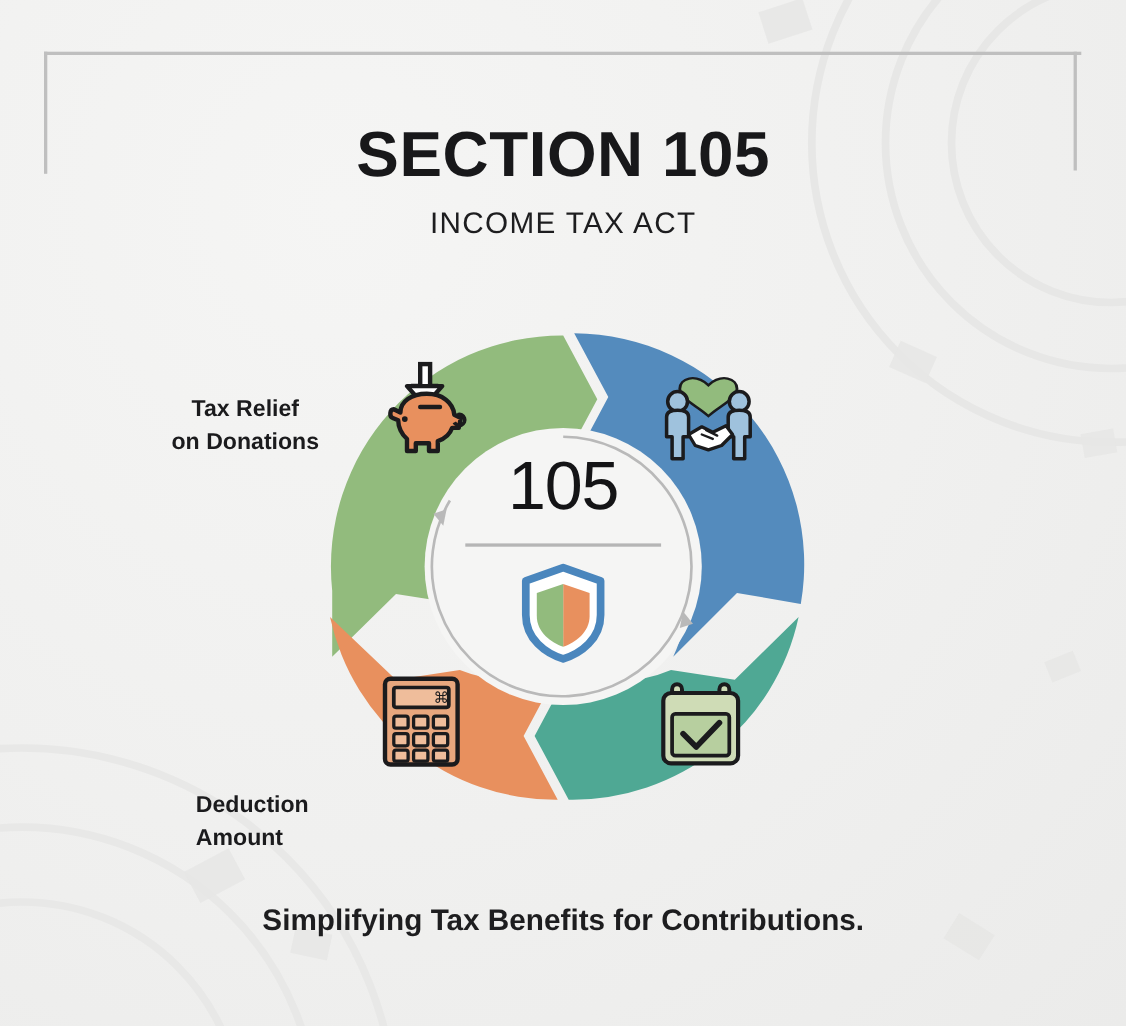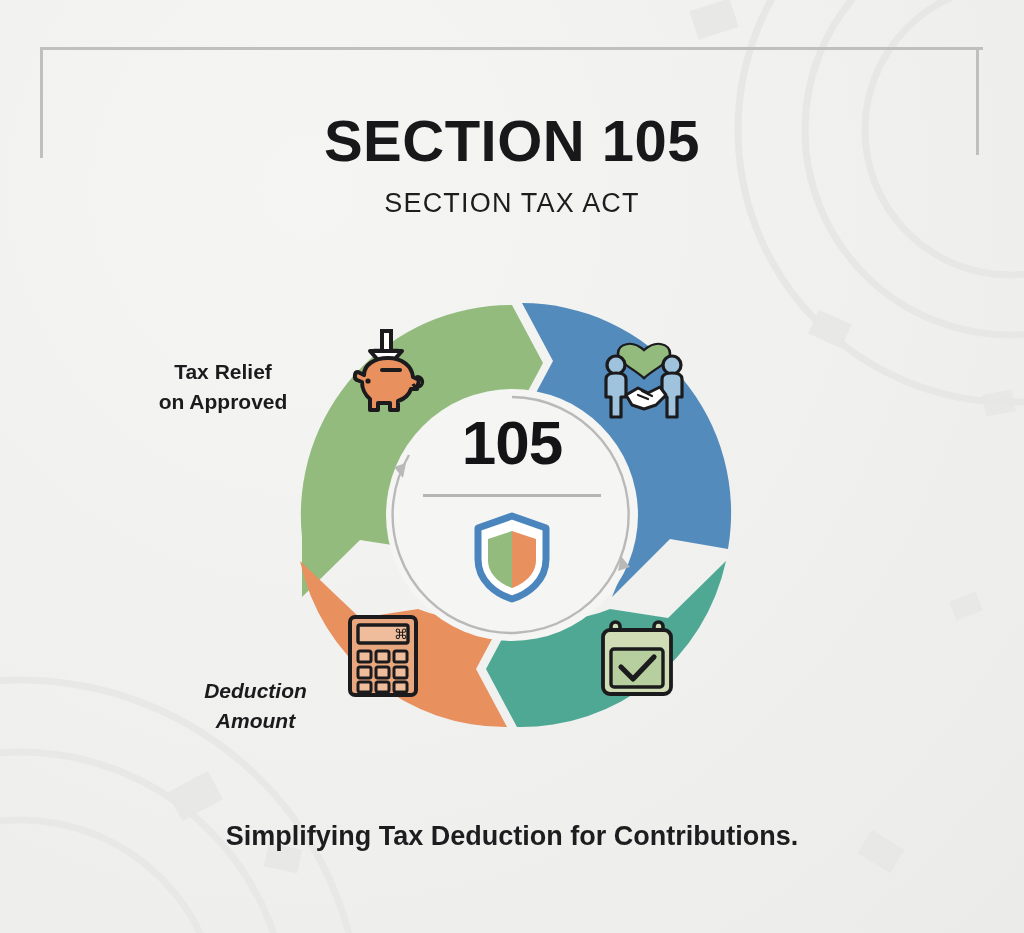--- a/index.html
+++ b/index.html
@@ -96,21 +96,21 @@
   
   .center-stack {
     position: absolute;
     left: 396px;
     top: 412px;
     width: 232px;
     text-align: center;
   }
   .center-number {
     font-size: 62px;
-    font-weight: bold;
+    font-weight: normal;
     color: #141416;
     line-height: 1;
     letter-spacing: -1px;
   }
   .center-divider {
     width: 178px;
     height: 3px;
     background: #b5b5b5;
     margin: 20px auto 0;
   }
@@ -120,21 +120,21 @@
   .label {
     position: absolute;
     font-size: 21px;
     font-weight: bold;
     color: #1b1b1d;
     line-height: 1.45;
     white-space: pre-line;
   }
   .label-tl { left: 143px;  top: 357px; width: 160px; text-align: center; }
   .label-tr { left: 735px;  top: 357px; width: 175px; text-align: center; }
-  .label-bl { left: 178px;  top: 676px; width: 155px; text-align: center; font-style: italic; }
+  .label-bl { left: 178px;  top: 717px; width: 155px; text-align: left; }
   .label-br { left: 718px;  top: 688px; width: 140px; text-align: center; }
 
   .icon-wrap { position: absolute; }
   .icon-piggy   { left: 340px; top: 325px; }
   .icon-hands   { left: 596px; top: 335px; }
   .icon-cal     { left: 597px; top: 617px; }
   .icon-calc    { left: 344px; top: 612px; }
 </style>
 </head>
 <body>
@@ -162,21 +162,21 @@
     <div class="fleck" style="left:812px;top:316px;width:36px;height:26px;transform:rotate(24deg);"></div>
     <div class="fleck" style="left:984px;top:392px;width:30px;height:22px;transform:rotate(-10deg);"></div>
     <div class="fleck" style="left:172px;top:780px;width:46px;height:32px;transform:rotate(-28deg);"></div>
     <div class="fleck" style="left:266px;top:846px;width:34px;height:24px;transform:rotate(12deg);"></div>
     <div class="fleck" style="left:862px;top:838px;width:38px;height:27px;transform:rotate(32deg);"></div>
     <div class="fleck" style="left:952px;top:596px;width:28px;height:20px;transform:rotate(-22deg);"></div>
   </div>
 
   <div class="header">
     <div class="title">SECTION 105</div>
-    <div class="subtitle">SECTION TAX ACT</div>
+    <div class="subtitle">INCOME TAX ACT</div>
   </div>
 
   <div class="cycle">
     <svg viewBox="0 0 480 460" preserveAspectRatio="xMidYMid meet">
       <defs>
         
       </defs>
 
       <g>
         <path d="M 18 244
@@ -301,20 +301,20 @@
         <rect x="32" y="55" width="13" height="11" rx="2"></rect>
         <rect x="50" y="55" width="13" height="11" rx="2"></rect>
         <rect x="14" y="70" width="13" height="10" rx="2"></rect>
         <rect x="32" y="70" width="13" height="10" rx="2"></rect>
         <rect x="50" y="70" width="13" height="10" rx="2"></rect>
       </g>
     </svg>
   </div>
 
   <div class="label label-tl">Tax Relief
-on Approved</div>
+on Donations</div>
   <div class="label label-bl">Deduction
 Amount</div>
 
-  <div class="tagline">Simplifying Tax Deduction for
+  <div class="tagline">Simplifying Tax Benefits for
 Contributions.</div>
 
 </div>
 
 </body></html>

